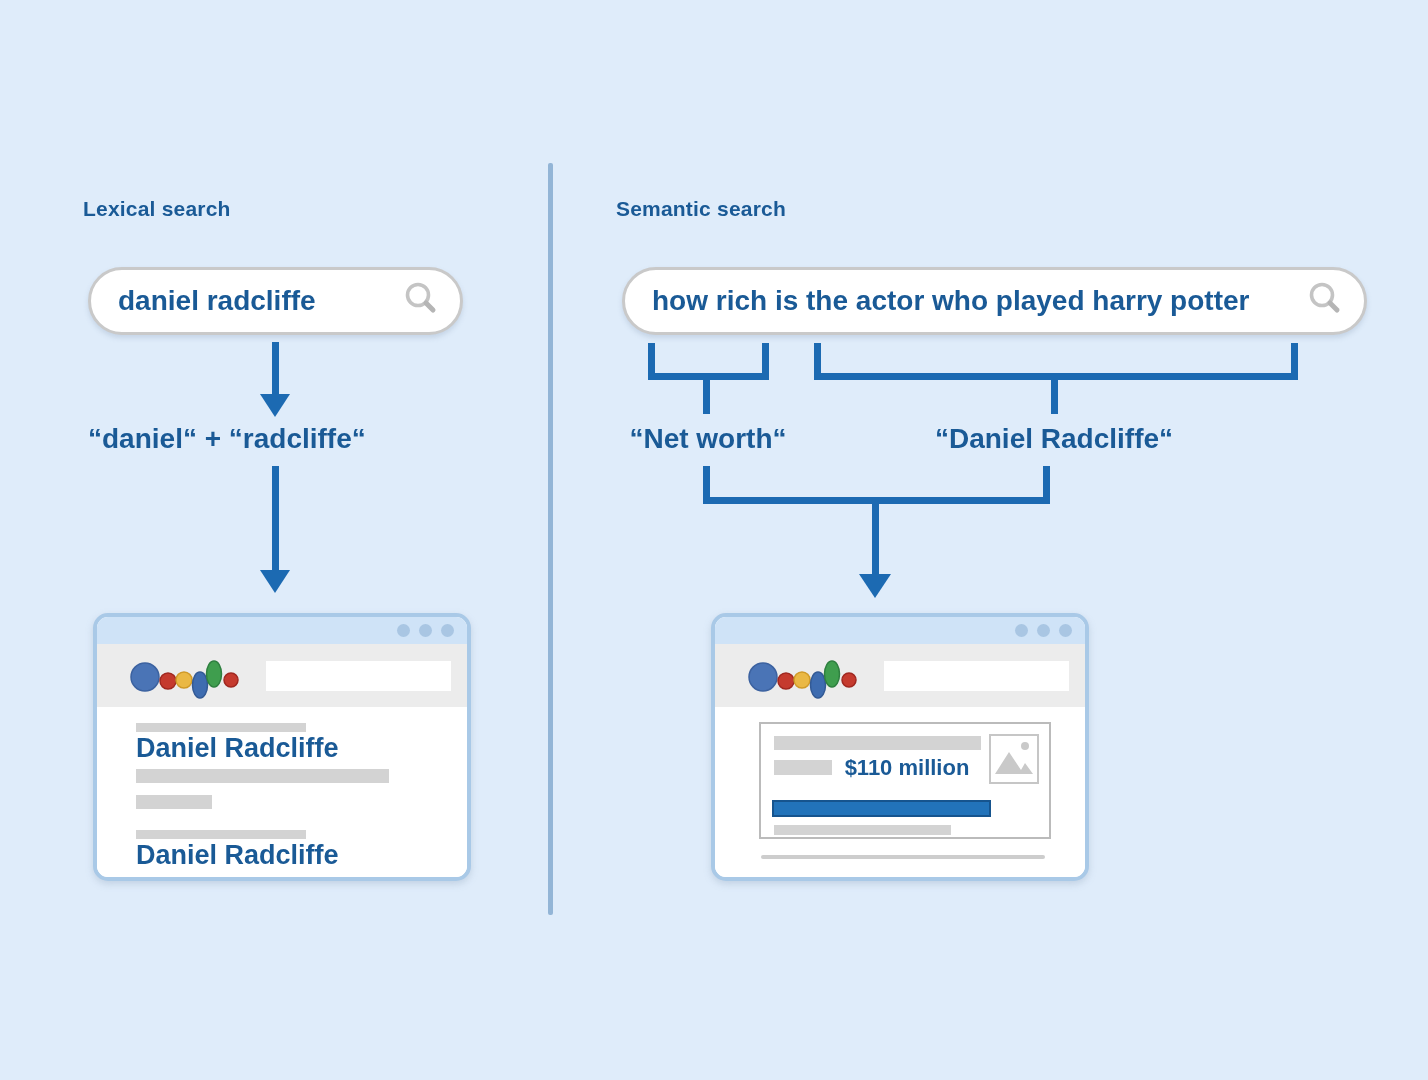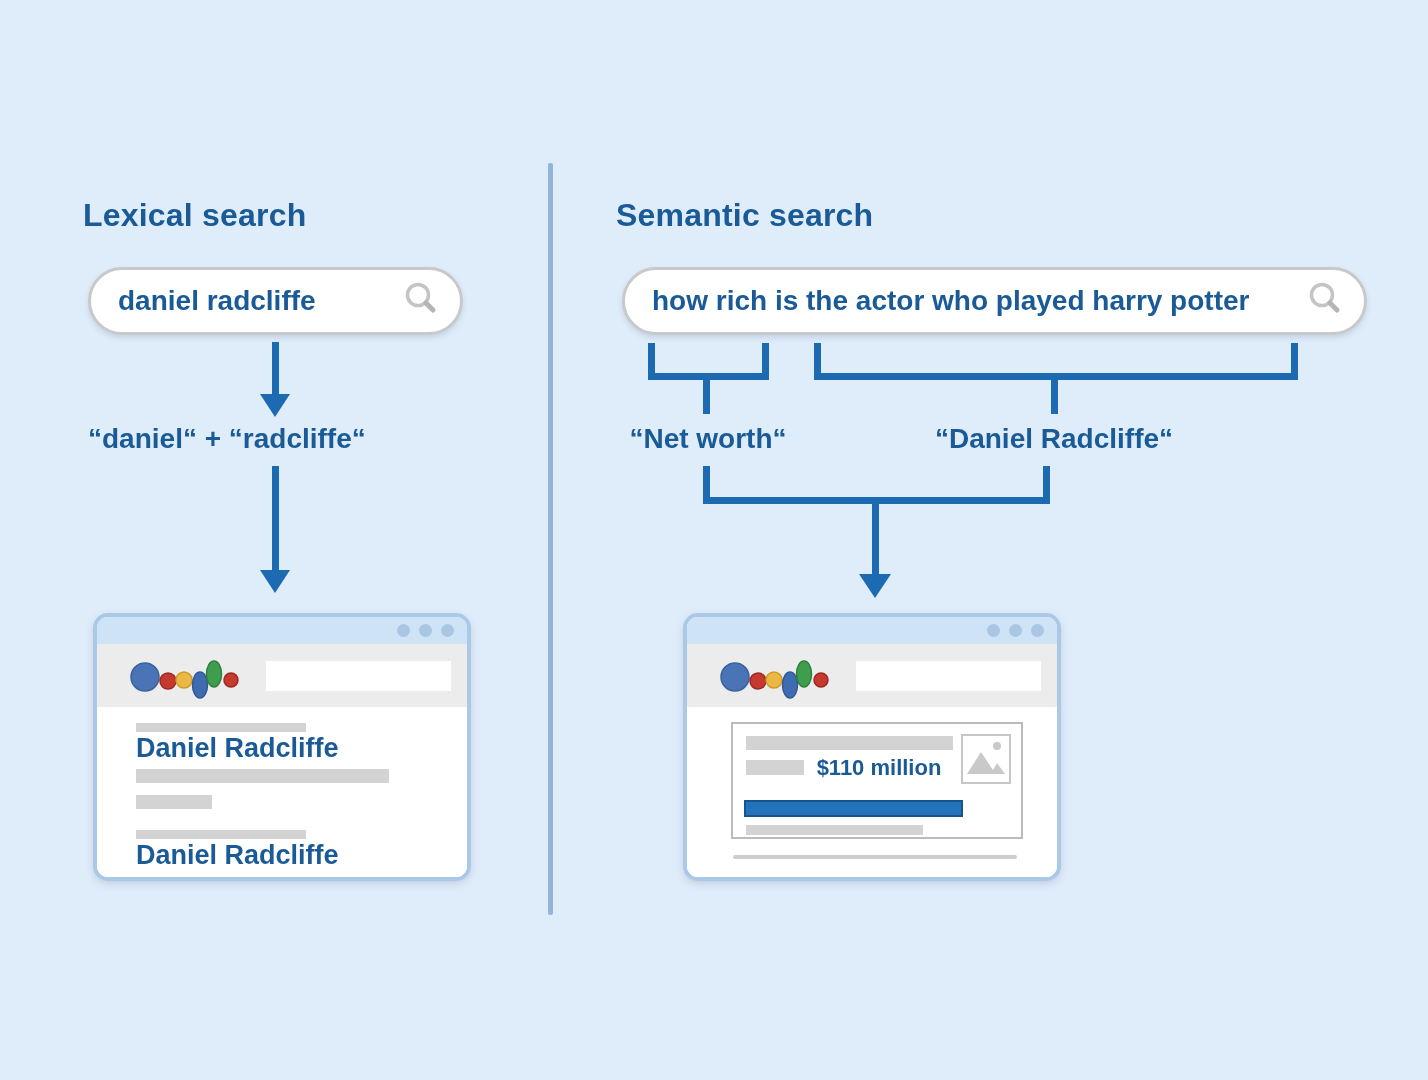--- a/index.html
+++ b/index.html
@@ -7,21 +7,21 @@
     width:1428px;height:1080px;
     background:#dfecfa;
     font-family:"Liberation Sans", sans-serif;
     overflow:hidden;
   }
   .canvas{position:relative;width:1428px;height:1080px;}
 
   
   .abs{position:absolute;}
   .blue-text{color:#1a5a96;font-weight:bold;}
-  .col-title{font-size:32px;letter-spacing:.2px;}
+  .col-title{font-size:21px;letter-spacing:.2px;}
 
   
   .divider{left:548px;top:163px;width:5px;height:752px;background:#93b5d6;border-radius:2px;}
 
   
   .pill{
     background:#fff;border:3px solid #c9c9c9;border-radius:36px;
     box-shadow:0 3px 5px rgba(140,160,185,.30);
     display:flex;align-items:center;box-sizing:border-box;
   }
@@ -145,21 +145,21 @@
 
   <div class="abs blue-text concept-label" style="left:924px;top:423px;width:260px;">“Daniel Radcliffe“</div>
   <div class="abs blue-text concept-label" style="left:583px;top:423px;width:250px;">“Net worth“</div>
 
   <div class="abs bracket-u" style="left:703px;top:466px;width:347px;height:38px;"></div>
   <div class="abs v-arrow" style="left:859px;top:503px;">
     <div class="v-shaft" style="height:71px;"></div>
     <div class="v-head" style="border-left-width:16px;border-right-width:16px;border-top-width:24px;"></div>
   </div>
 
-  <div class="abs browser-window" style="left:683px;top:613px;">
+  <div class="abs browser-window" style="left:711px;top:613px;">
     <div class="titlebar">
       <div class="dots">
         <div class="dot"></div>
         <div class="dot"></div>
         <div class="dot"></div>
       </div>
     </div>
     <div class="win-header">
       <span class="win-logo">
         <svg width="125" height="56" viewBox="0 0 125 56">

